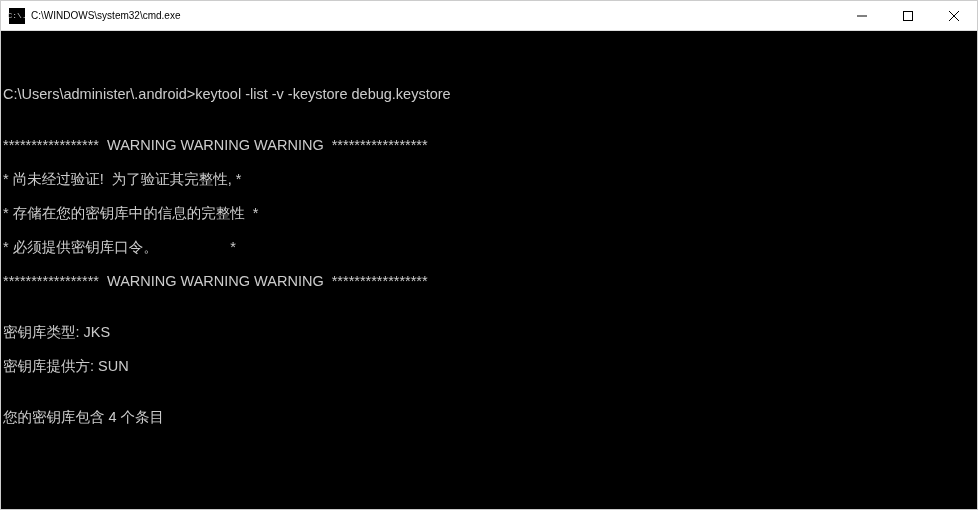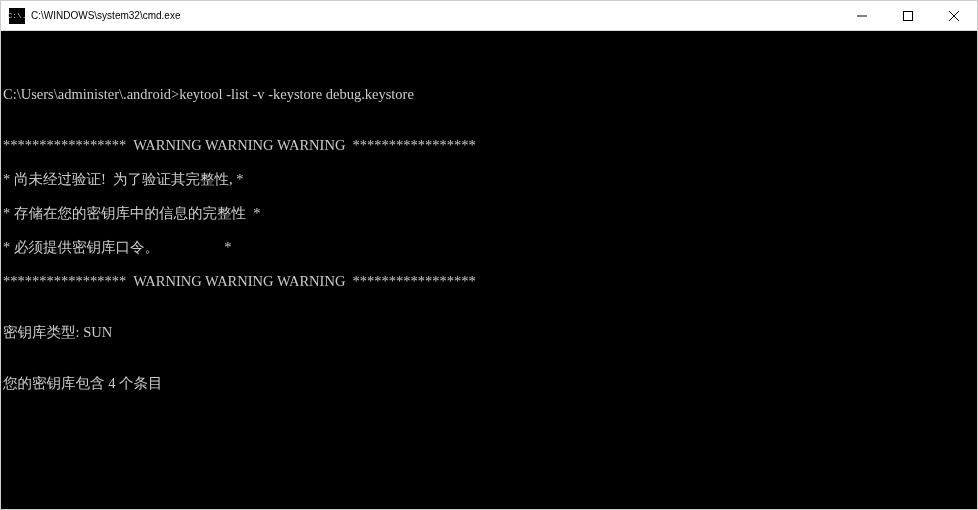--- a/index.html
+++ b/index.html
@@ -62,21 +62,21 @@
     }
     .terminal {
       flex: 1;
       background: #000;
       color: #ccc;
       padding: 4px 2px;
       font-size: 14.5px;
       line-height: 17px;
       white-space: pre;
       overflow: hidden;
-      font-family: Liberation Serif, serif;
+      font-family: Liberation Sans, sans-serif;
     }
     .terminal .line {
       white-space: pre;
     }
   </style>
 </head>
 <body>
 
 <div class="window">
   <div class="titlebar">
@@ -104,21 +104,22 @@
   <div class="terminal">
 <div class="line"> </div>
 <div class="line"><span>C:\Users\administer\.android&gt;</span><span>keytool -list -v -keystore debug.keystore</span></div>
 <div class="line"></div>
 <div class="line">*****************  WARNING WARNING WARNING  *****************</div>
 <div class="line">* 尚未经过验证!  为了验证其完整性, *</div>
 <div class="line">* 存储在您的密钥库中的信息的完整性  *</div>
 <div class="line">* 必须提供密钥库口令。                  *</div>
 <div class="line">*****************  WARNING WARNING WARNING  *****************</div>
 <div class="line"></div>
-<div class="line">密钥库类型: SUN</div>
+<div class="line">密钥库类型: JKS</div>
+<div class="line">密钥库提供方: SUN</div>
 <div class="line"></div>
 <div class="line">您的密钥库包含 4 个条目</div>
 <div class="line"></div>
 
 
 
 
 
 
 

